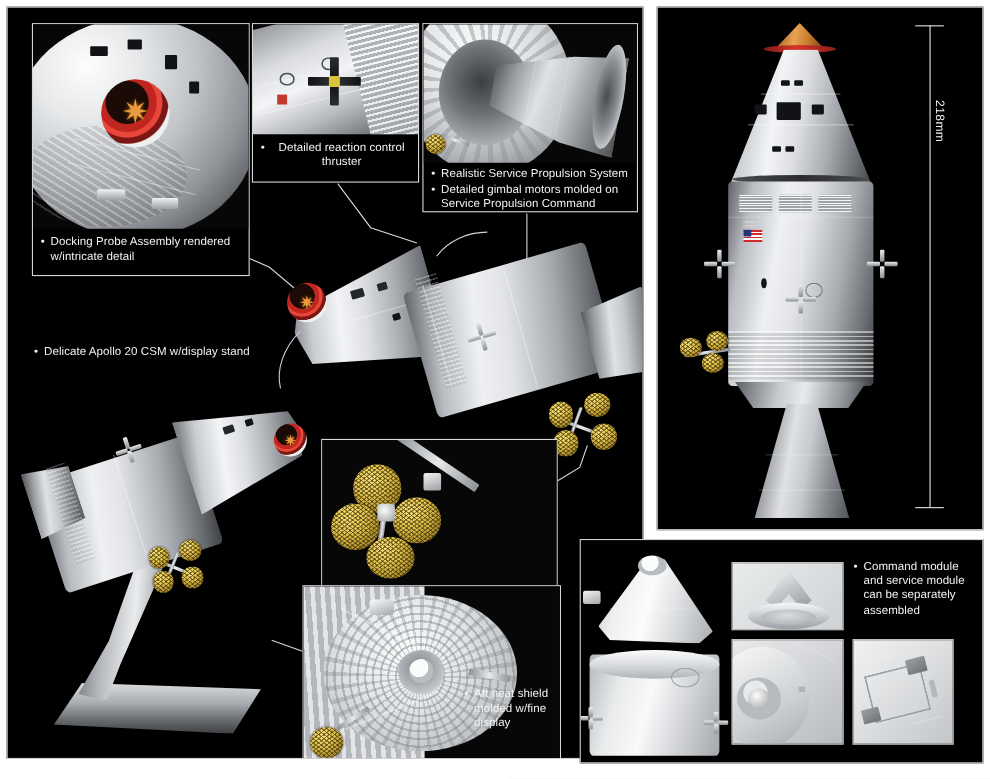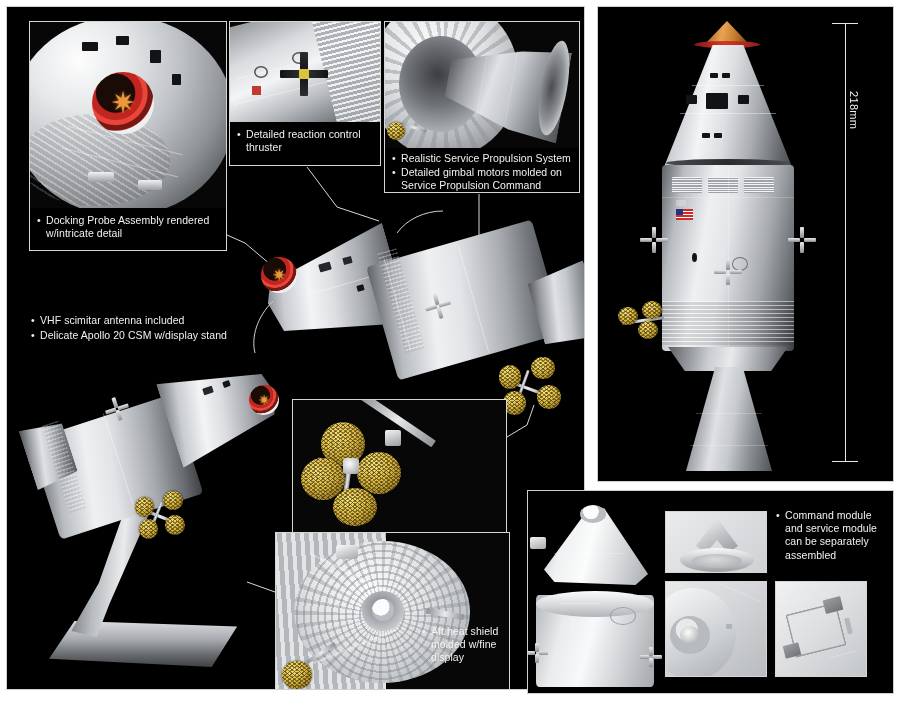--- a/index.html
+++ b/index.html
@@ -252,21 +252,20 @@
         <div class="strut" style="left:6px;top:24px;width:38px;height:3px;transform:rotate(22deg);"></div>
         <div class="strut" style="left:18px;top:10px;width:3px;height:38px;transform:rotate(22deg);"></div>
         <div class="dish" style="left:0px; top:6px; width:19px;height:20px;"></div>
         <div class="dish" style="left:28px;top:0px; width:20px;height:19px;"></div>
         <div class="dish" style="left:4px; top:28px;width:19px;height:20px;"></div>
         <div class="dish" style="left:30px;top:24px;width:20px;height:20px;"></div>
       </div>
     </div>
 
     <div class="free-bullets bullets" style="left:24px;top:306px;width:260px;">
-      <p class="b">VHF scimitar antenna included</p>
       <p class="b">Delicate Apollo 20 CSM w/display stand</p>
     </div>
 
     <div class="inset inset-dock">
       <div class="photo" style="height:186px;">
 
         <div style="position:absolute;left:-18px;top:-6px;width:222px;height:200px;border-radius:50%;
                     background:radial-gradient(circle at 30% 22%,#fdfdfd 0%,#e6e8ea 22%,#bfc2c6 46%,#8e9195 68%,#54575a 86%,#2a2c2f 100%);"></div>
 
         <div style="position:absolute;left:-10px;top:92px;width:150px;height:92px;border-radius:50%;
@@ -307,21 +306,21 @@
         <div style="position:absolute;left:22px;top:64px;width:9px;height:9px;background:#c23a2e;"></div>
 
         <div class="quad" style="left:50px;top:30px;width:48px;height:44px;">
           <i style="left:20px;top:0;width:8px;height:20px;background:linear-gradient(180deg,#2b2d30,#111315);"></i>
           <i style="left:20px;top:24px;width:8px;height:20px;background:linear-gradient(180deg,#111315,#2b2d30);"></i>
           <i style="left:0;top:18px;width:20px;height:8px;background:linear-gradient(90deg,#111315,#2b2d30);"></i>
           <i style="left:28px;top:18px;width:20px;height:8px;background:linear-gradient(90deg,#2b2d30,#111315);"></i>
           <i style="left:19px;top:17px;width:10px;height:10px;background:#d8c33a;"></i>
         </div>
       </div>
-      <div class="bullets" style="top:106px;">
+      <div class="bullets" style="top:106px;text-align:center;">
         <p class="b">Detailed reaction control thruster</p>
       </div>
     </div>
 
     <div class="inset inset-sps">
       <div class="photo" style="height:126px;">
 
         <div style="position:absolute;left:-16px;top:-24px;width:150px;height:160px;border-radius:50%;
                     background:
                       repeating-conic-gradient(from 0deg at 50% 50%,rgba(140,144,148,.45) 0deg 4deg,rgba(255,255,255,0) 4deg 11deg),

